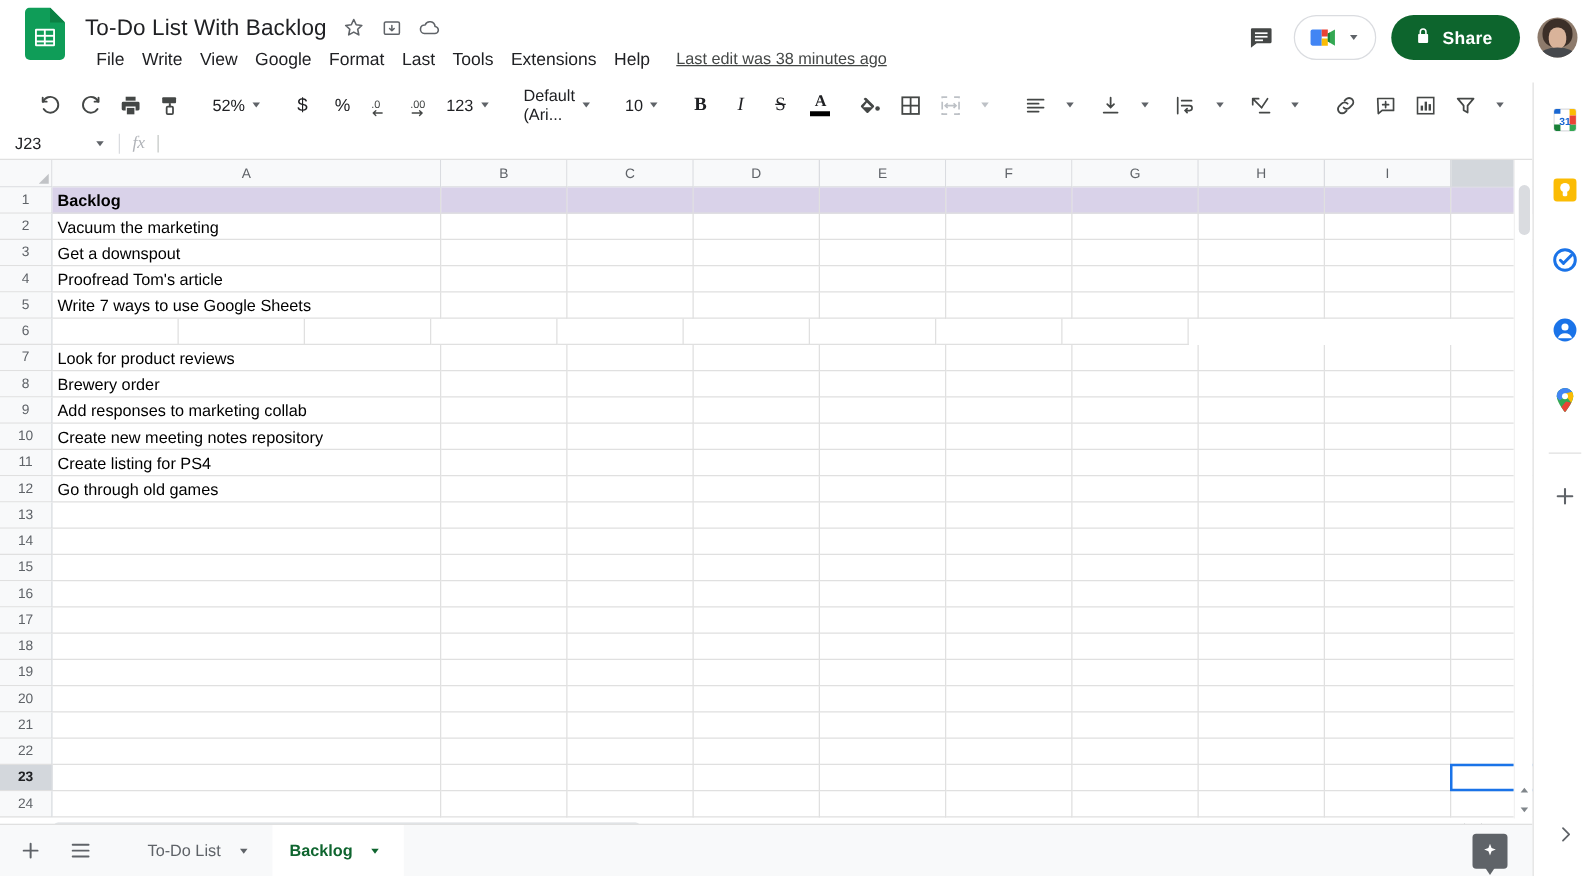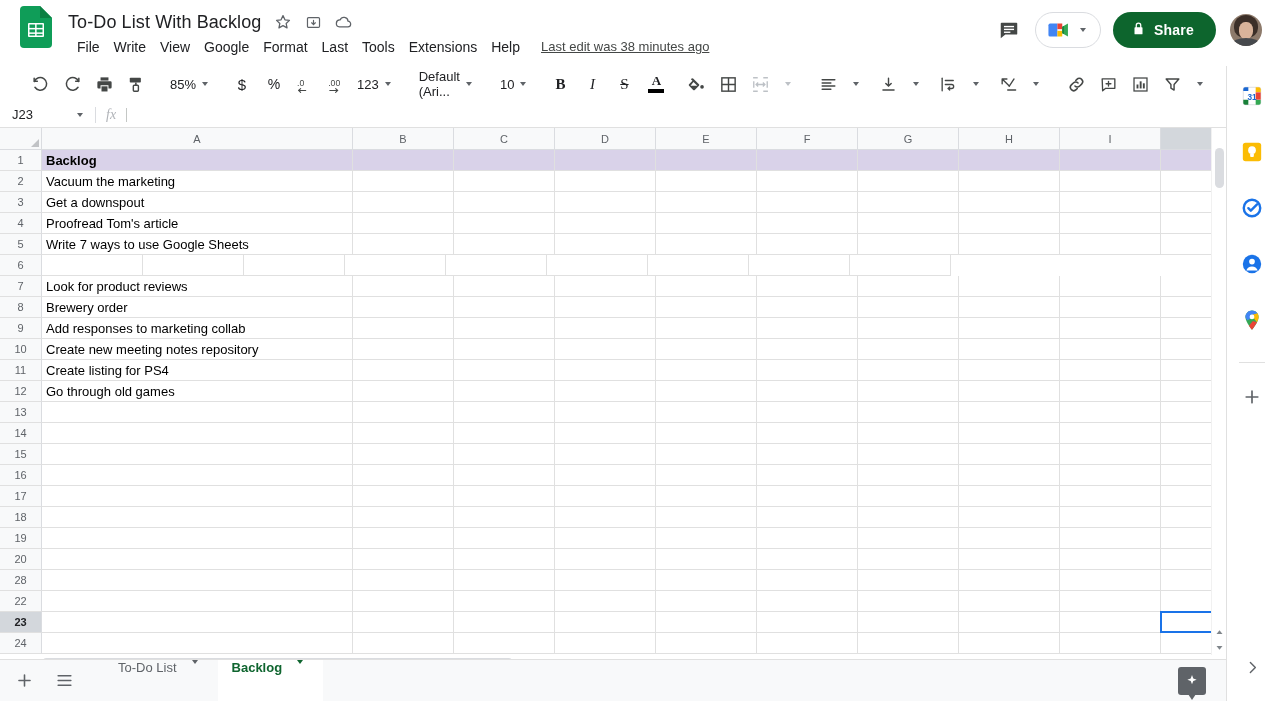--- a/index.html
+++ b/index.html
@@ -139,21 +139,21 @@
   .hnav { position: absolute; right: 22px; top: 0px; width: 38px; height: 14px; display: flex; align-items: center; gap: 7px; }
 
   
   .sheetbar {
     position: absolute; left: 0; top: 659px; width: 1226px; height: 42px;
     background: #f8f9fa; display: flex; align-items: center; padding-left: 6px;
     border-top: 1px solid #e0e0e0;
   }
   .sb-icon { width: 36px; height: 36px; border-radius: 50%; display: flex; align-items: center; justify-content: center; color: #5f6368; }
   .sheet-tab {
-    height: 42px; display: flex; gap: 9px;
+    height: 42px; display: flex; align-items: center; gap: 9px;
     padding: 0 14px; font-size: 13px; color: #5f6368; white-space: nowrap;
   }
   .sheet-tab.active { background: #fff; color: #0f652f; font-weight: bold; }
   .explore-btn {
     position: absolute; right: 20px; top: 7px; width: 28px; height: 28px;
     background: #5f6368; border-radius: 3px; display: flex; align-items: center; justify-content: center;
   }
   .explore-btn:after {
     content: ""; position: absolute; bottom: -5px; left: 10px;
     border-style: solid; border-width: 6px 4px 0 4px; border-color: #5f6368 transparent transparent transparent;
@@ -289,21 +289,21 @@
       <svg width="19" height="19" viewBox="0 0 24 24" fill="#444746">
         <rect x="3.5" y="3.5" width="14" height="6" rx="1"></rect>
         <rect x="10.2" y="9.5" width="2" height="4"></rect>
         <rect x="8" y="13" width="6.4" height="7.5" rx="1.1" fill="none" stroke="#444746" stroke-width="1.8"></rect>
       </svg>
     </div>
 
     <div class="tb-sep"></div>
 
     <div class="tb-box" style="width:66px">
-      <span>85%</span>
+      <span>52%</span>
       <span class="caret sm"></span>
     </div>
 
     <div class="tb-sep"></div>
 
     <div class="tb tb-txt" style="width:26px;font-size:15px">$</div>
     <div class="tb tb-txt" style="width:26px;font-size:14px;margin-left:4px">%</div>
     <div class="tb" style="width:26px;margin-left:4px">
       <svg width="21" height="19" viewBox="0 0 26 24" fill="#444746">
         <text x="1" y="14" font-size="11" font-family="Liberation Sans, sans-serif">.0</text>
@@ -487,21 +487,21 @@
         <div class="rowhead" style="height: 21px;">11</div>
         <div class="rowhead" style="height: 21px;">12</div>
         <div class="rowhead" style="height: 21px;">13</div>
         <div class="rowhead" style="height: 21px;">14</div>
         <div class="rowhead" style="height: 21px;">15</div>
         <div class="rowhead" style="height: 21px;">16</div>
         <div class="rowhead" style="height: 21px;">17</div>
         <div class="rowhead" style="height: 21px;">18</div>
         <div class="rowhead" style="height: 21px;">19</div>
         <div class="rowhead" style="height: 21px;">20</div>
-        <div class="rowhead" style="height: 21px;">28</div>
+        <div class="rowhead" style="height: 21px;">21</div>
         <div class="rowhead" style="height: 21px;">22</div>
         <div class="rowhead sel" style="height: 21px; font-weight: bold;">23</div>
         <div class="rowhead" style="height: 21px;">24</div>
       </div>
     <div class="cells" id="cells">
         <div class="row">
           <div class="cell hdrfill" style="width: 311px; height: 21px;">Backlog</div>
           <div class="cell hdrfill" style="width: 101px; height: 21px;"></div>
           <div class="cell hdrfill" style="width: 101px; height: 21px;"></div>
           <div class="cell hdrfill" style="width: 101px; height: 21px;"></div>

